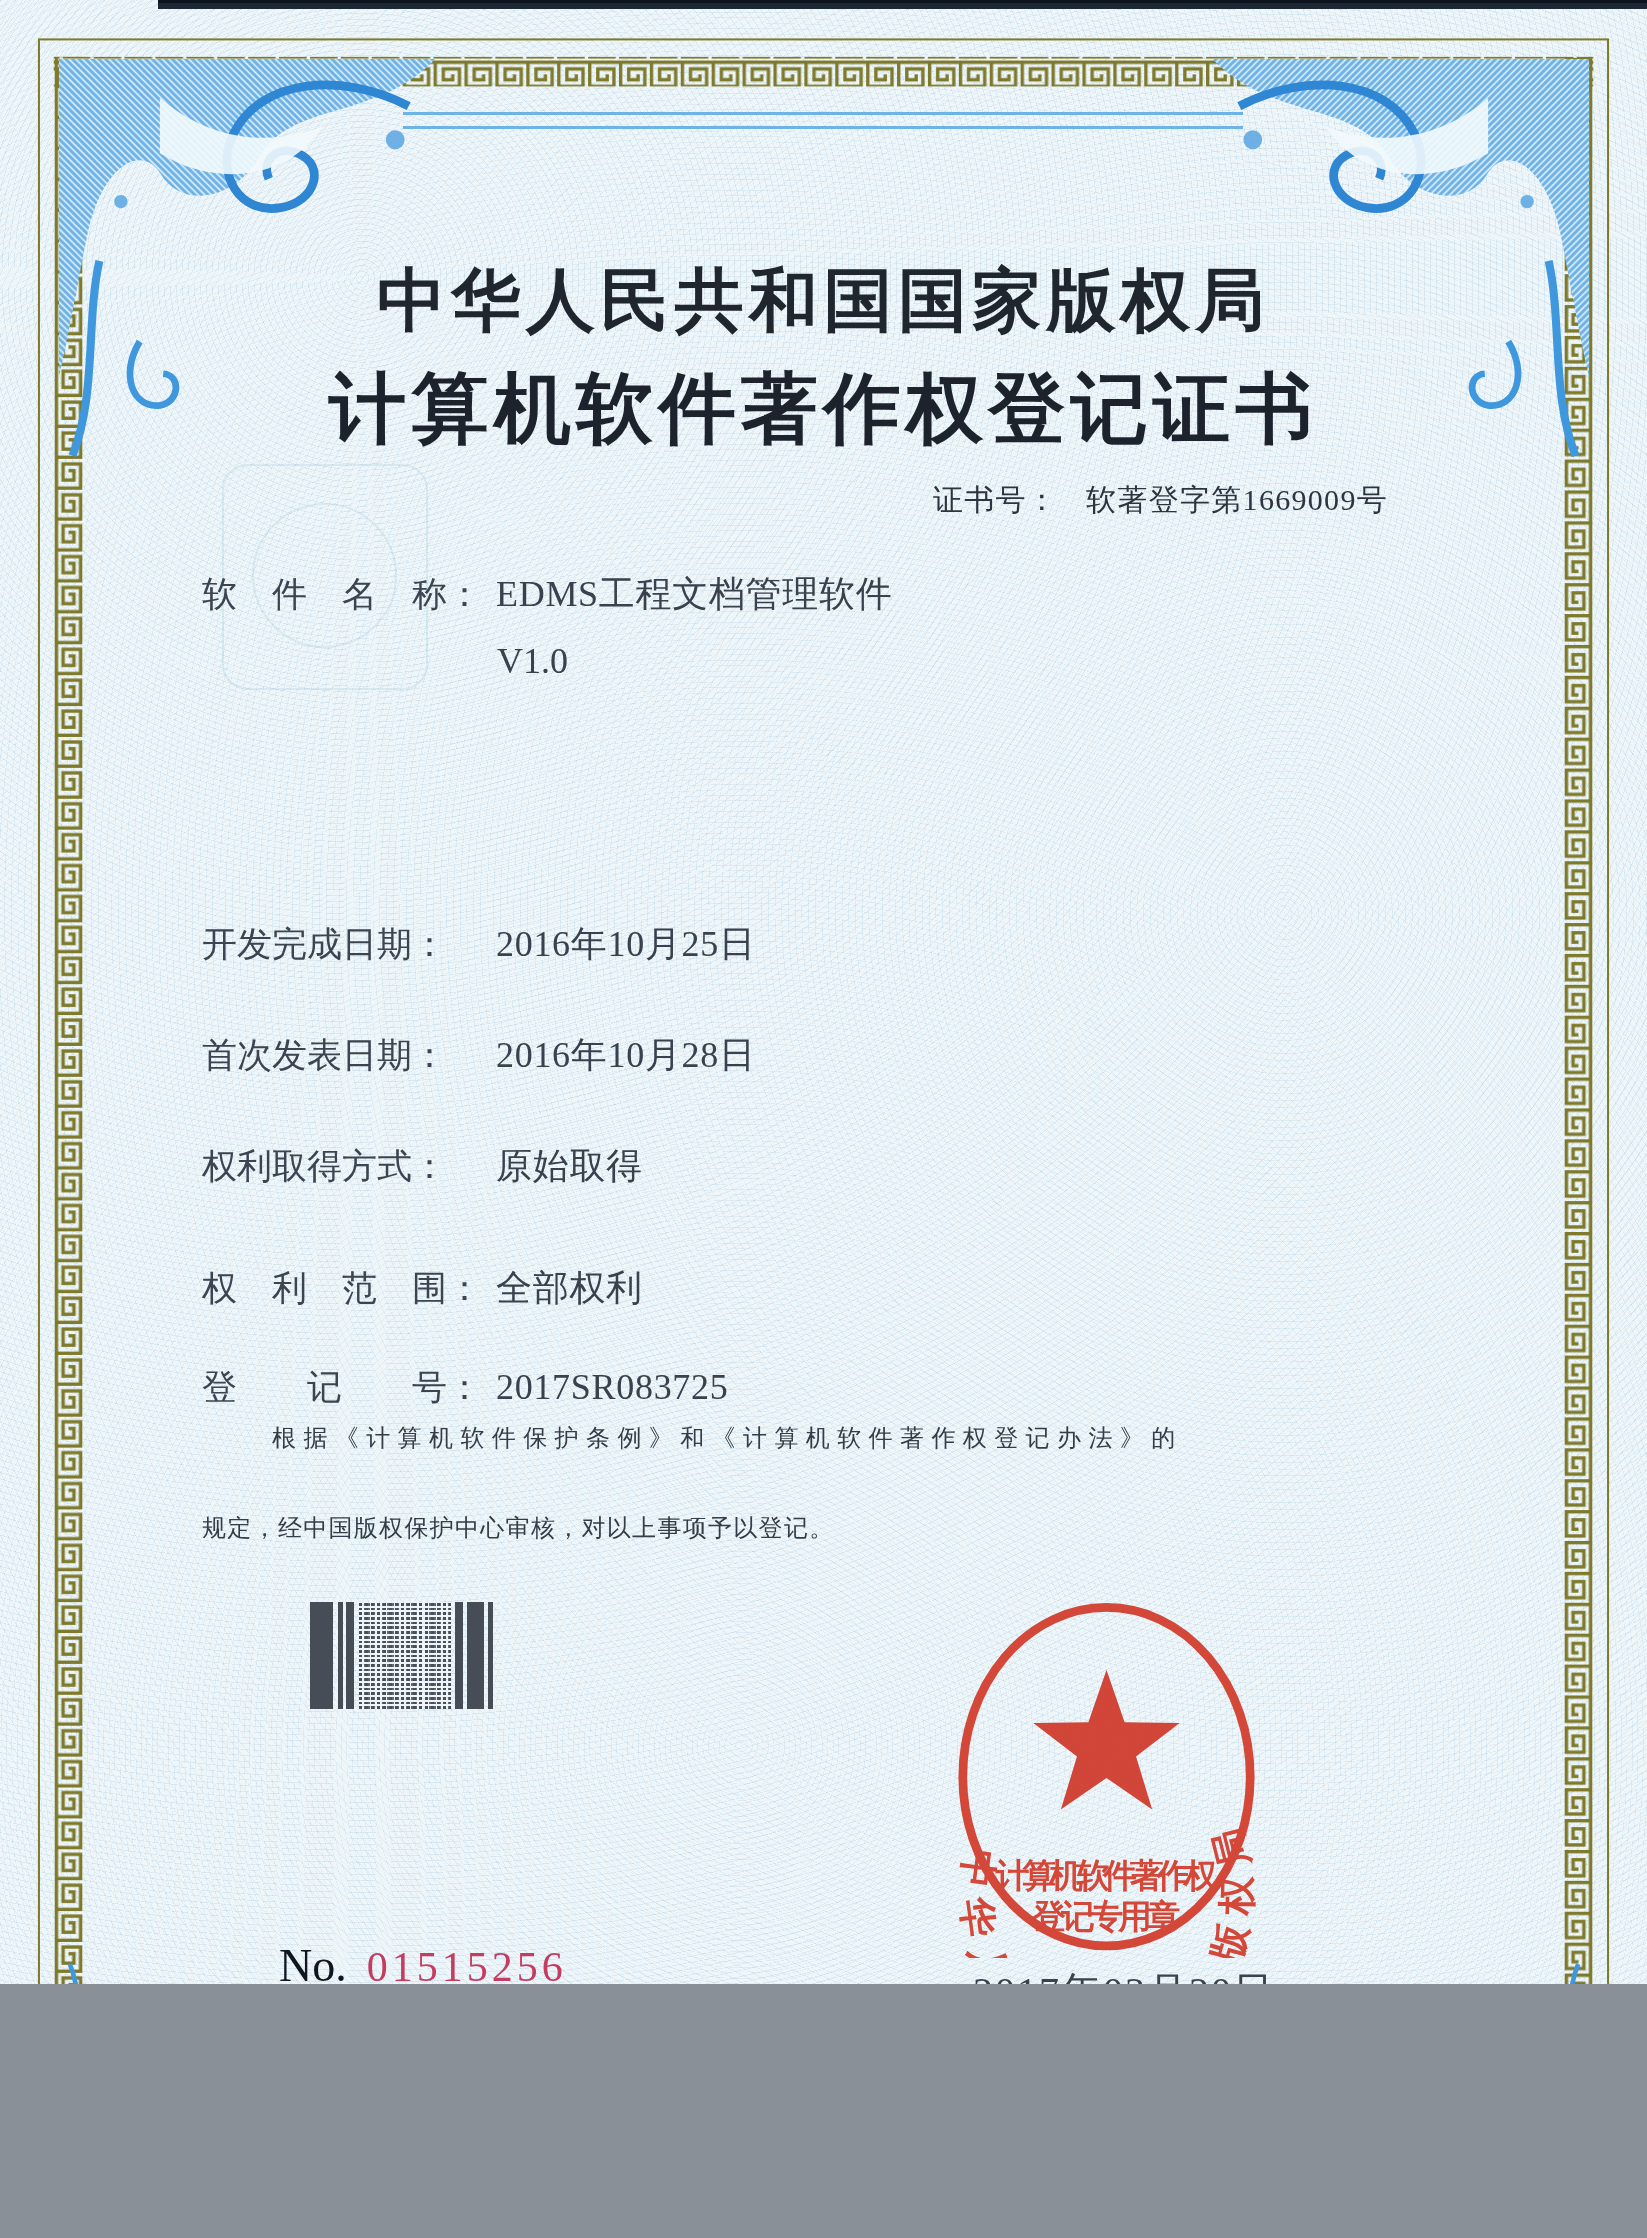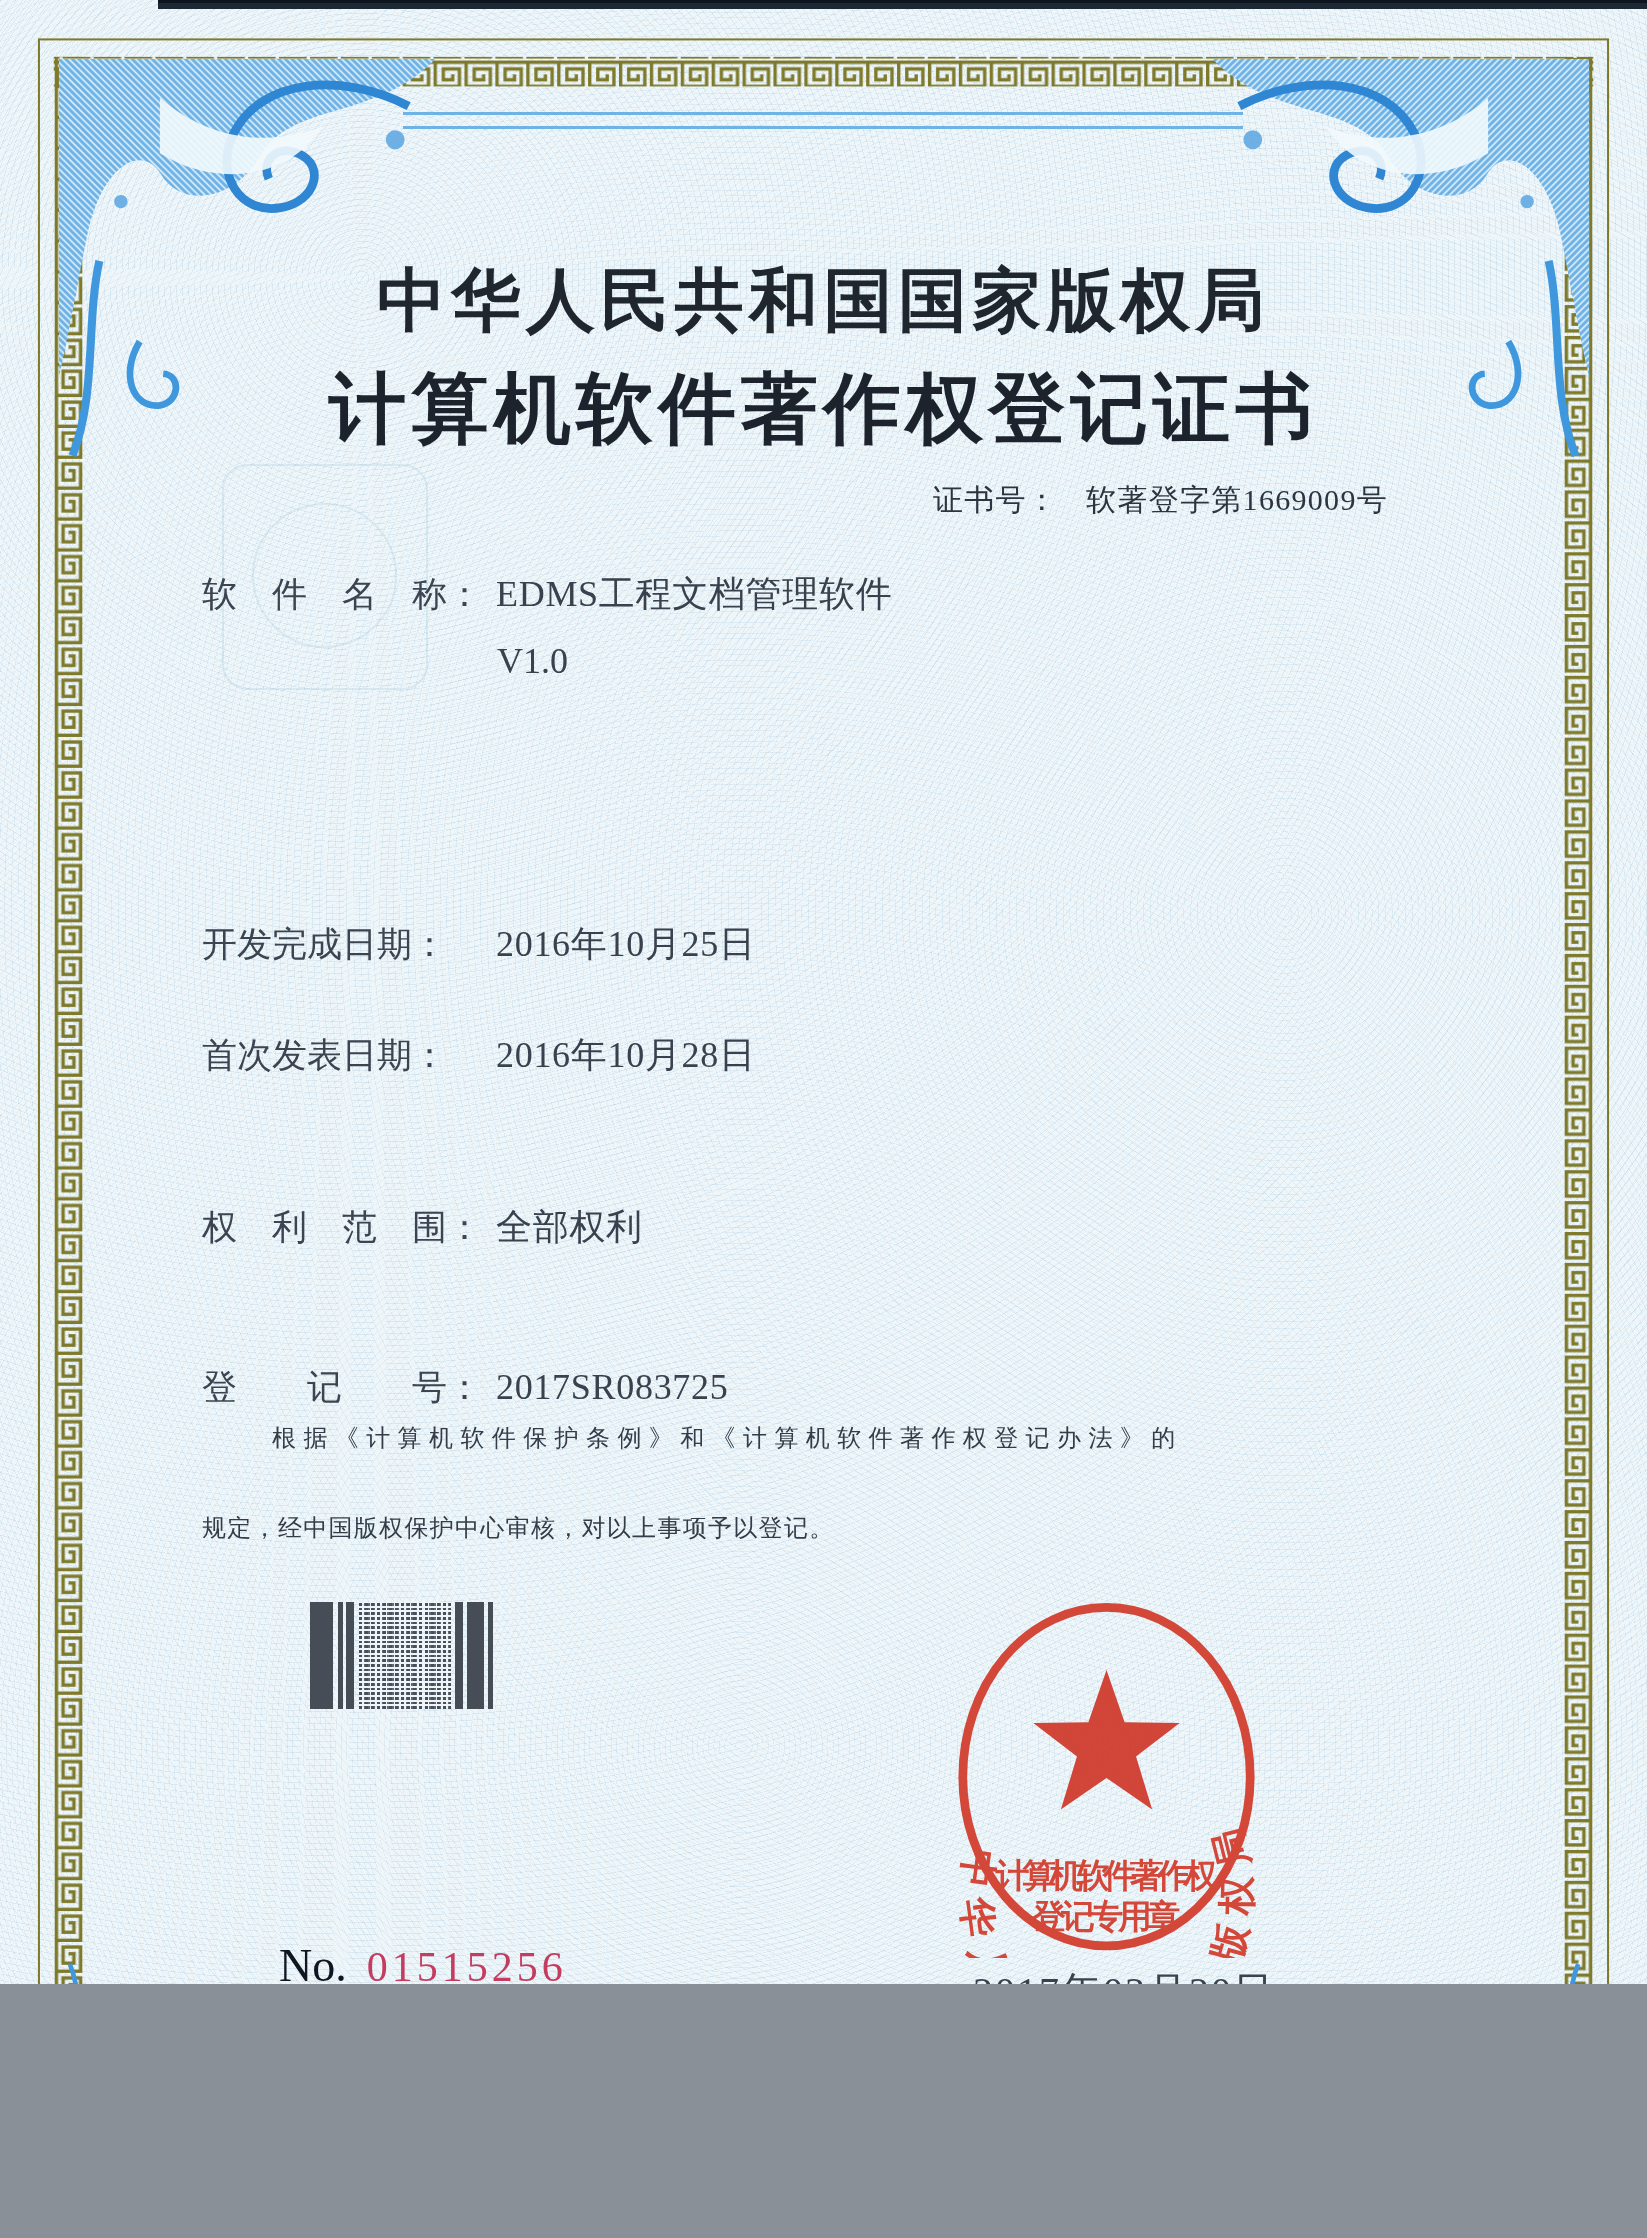--- a/index.html
+++ b/index.html
@@ -143,22 +143,25 @@
 
 
   <div class="abs row" style="top:922px;">
     <span class="lbl">开发完成日期：</span><span class="val">2016年10月25日</span>
   </div>
 
   <div class="abs row" style="top:1033px;">
     <span class="lbl">首次发表日期：</span><span class="val">2016年10月28日</span>
   </div>
 
-
-  <div class="abs row" style="top:1205px;">
+  <div class="abs row" style="top:1144px;">
+    <span class="lbl">权利取得方式：</span><span class="val">原始取得</span>
+  </div>
+
+  <div class="abs row" style="top:1266px;">
     <span class="lbl">权　利　范　围：</span><span class="val">全部权利</span>
   </div>
 
   <div class="abs row" style="top:1365px;">
     <span class="lbl">登　　记　　号：</span><span class="val">2017SR083725</span>
   </div>
 
   <div class="abs statement">
     <div class="l1">根据《计算机软件保护条例》和《计算机软件著作权登记办法》的</div>
     <div class="l2">规定，经中国版权保护中心审核，对以上事项予以登记。</div>

